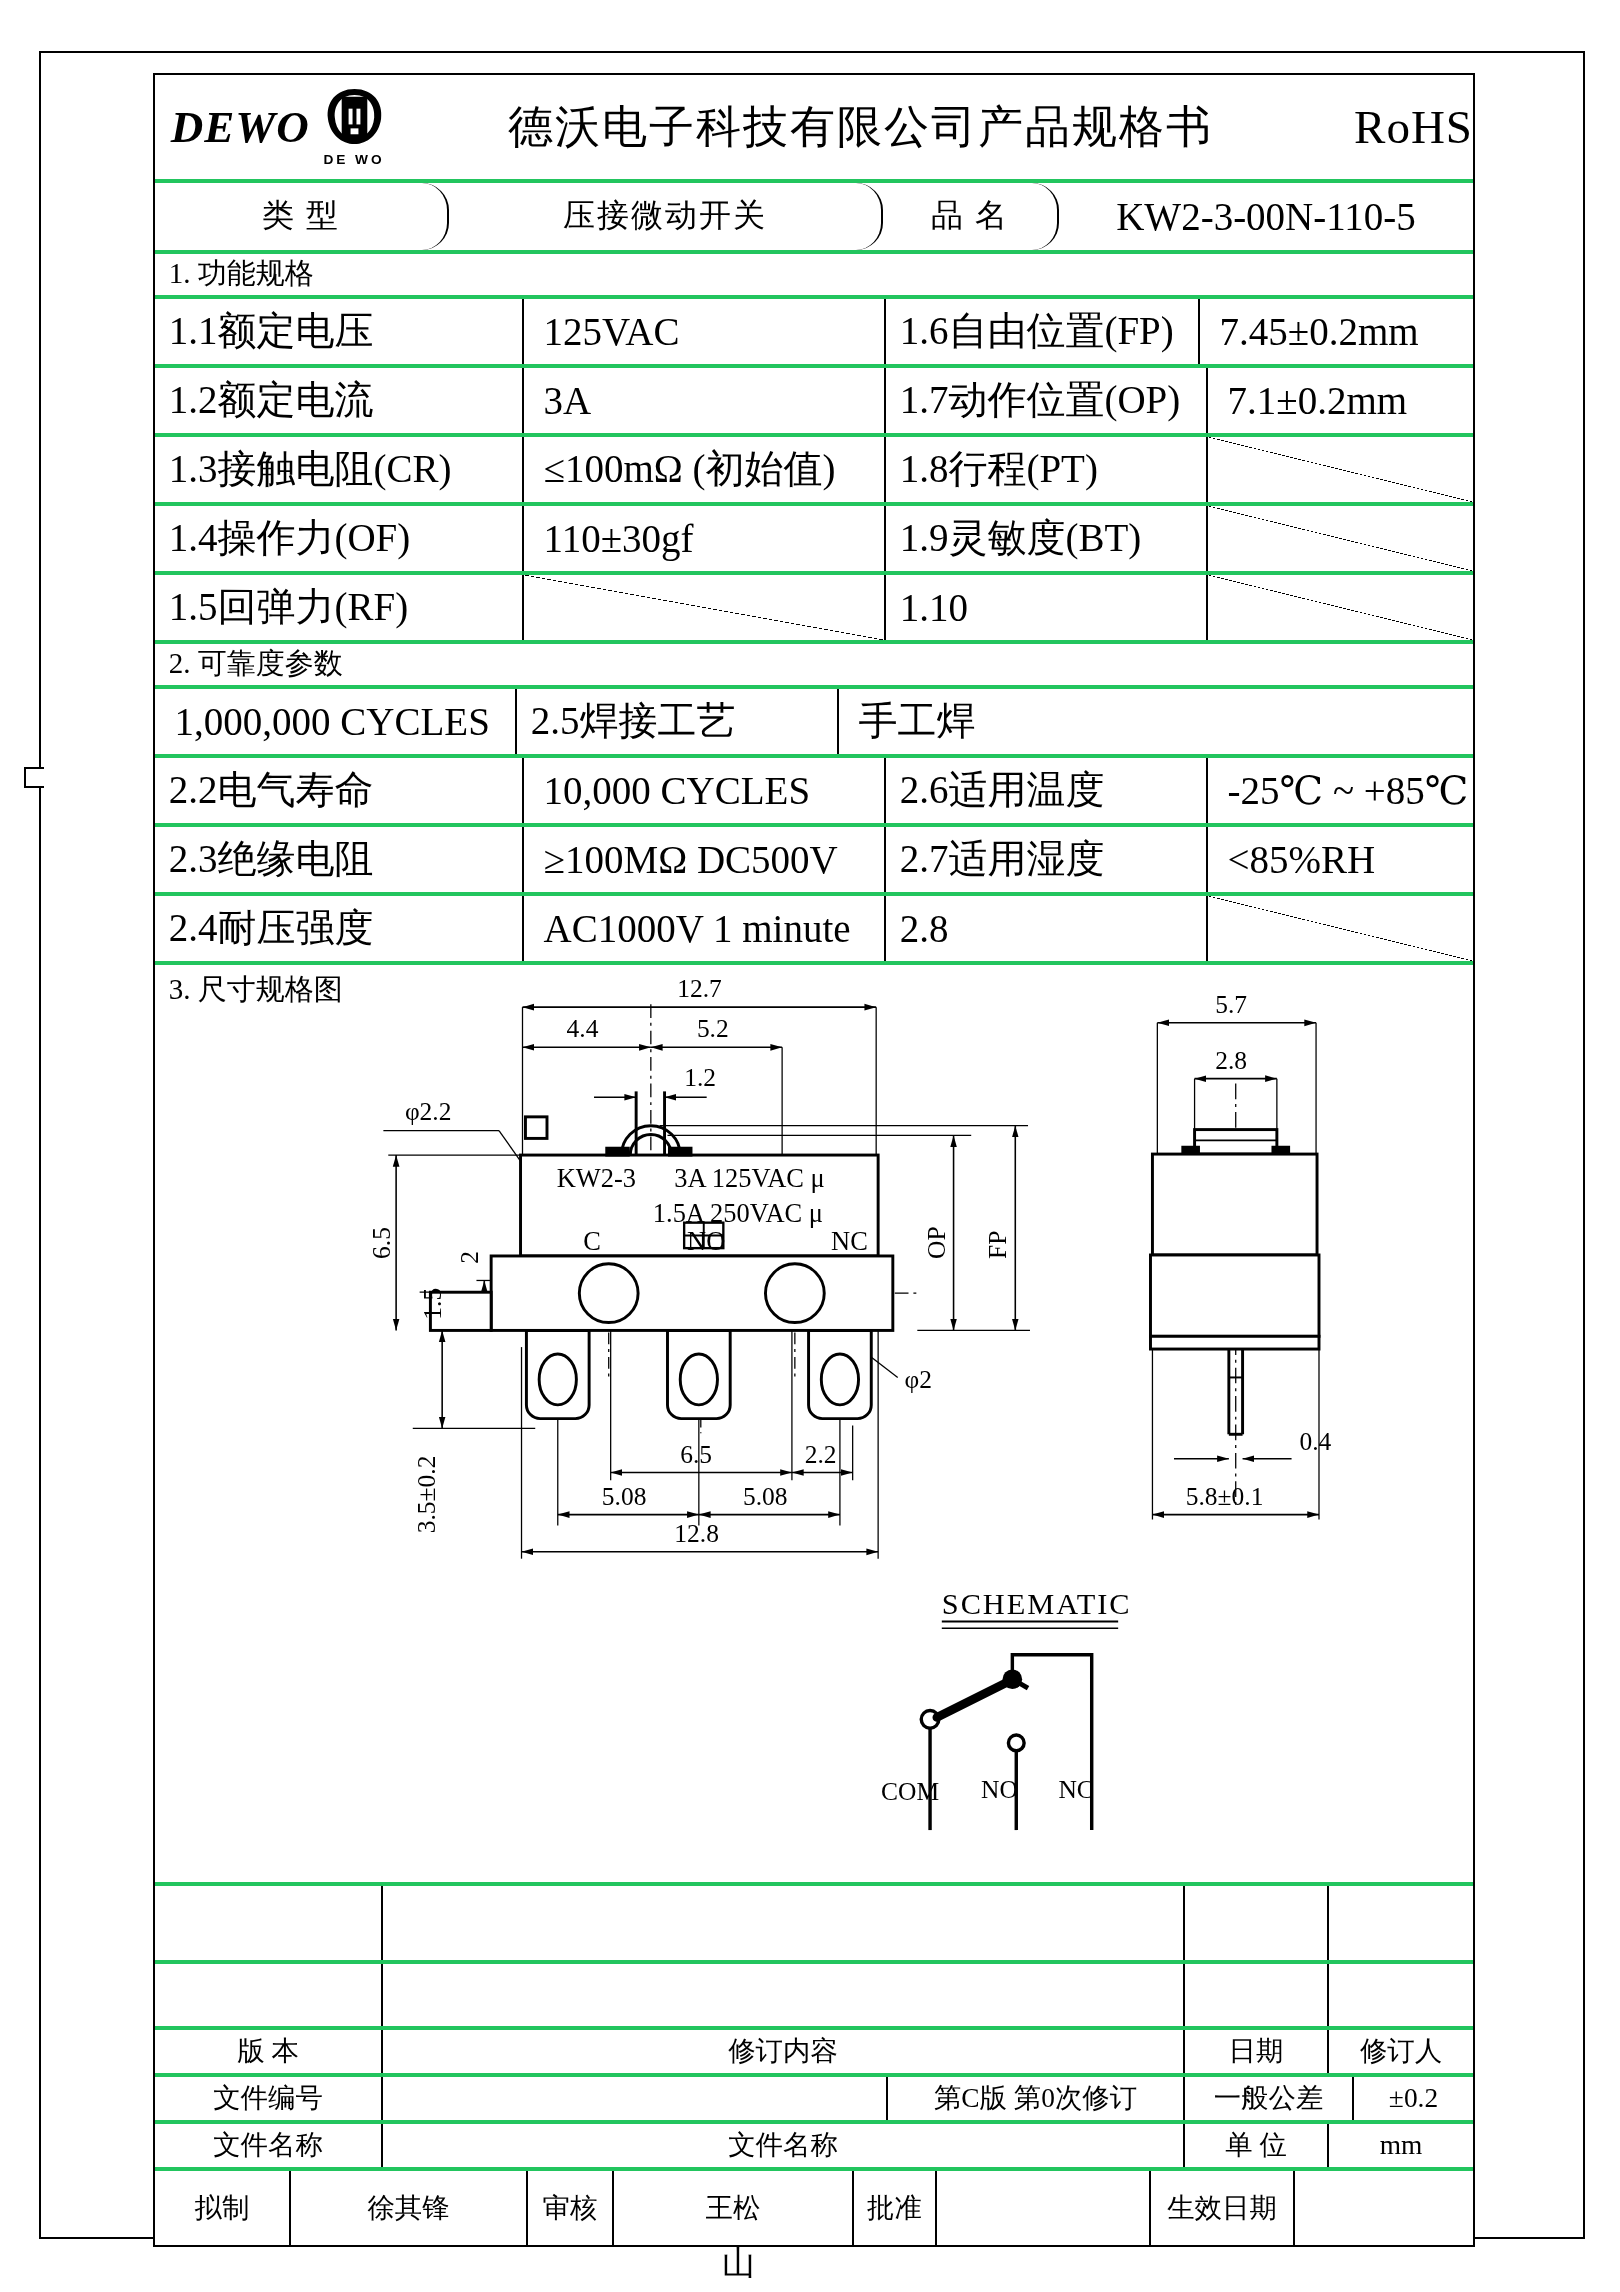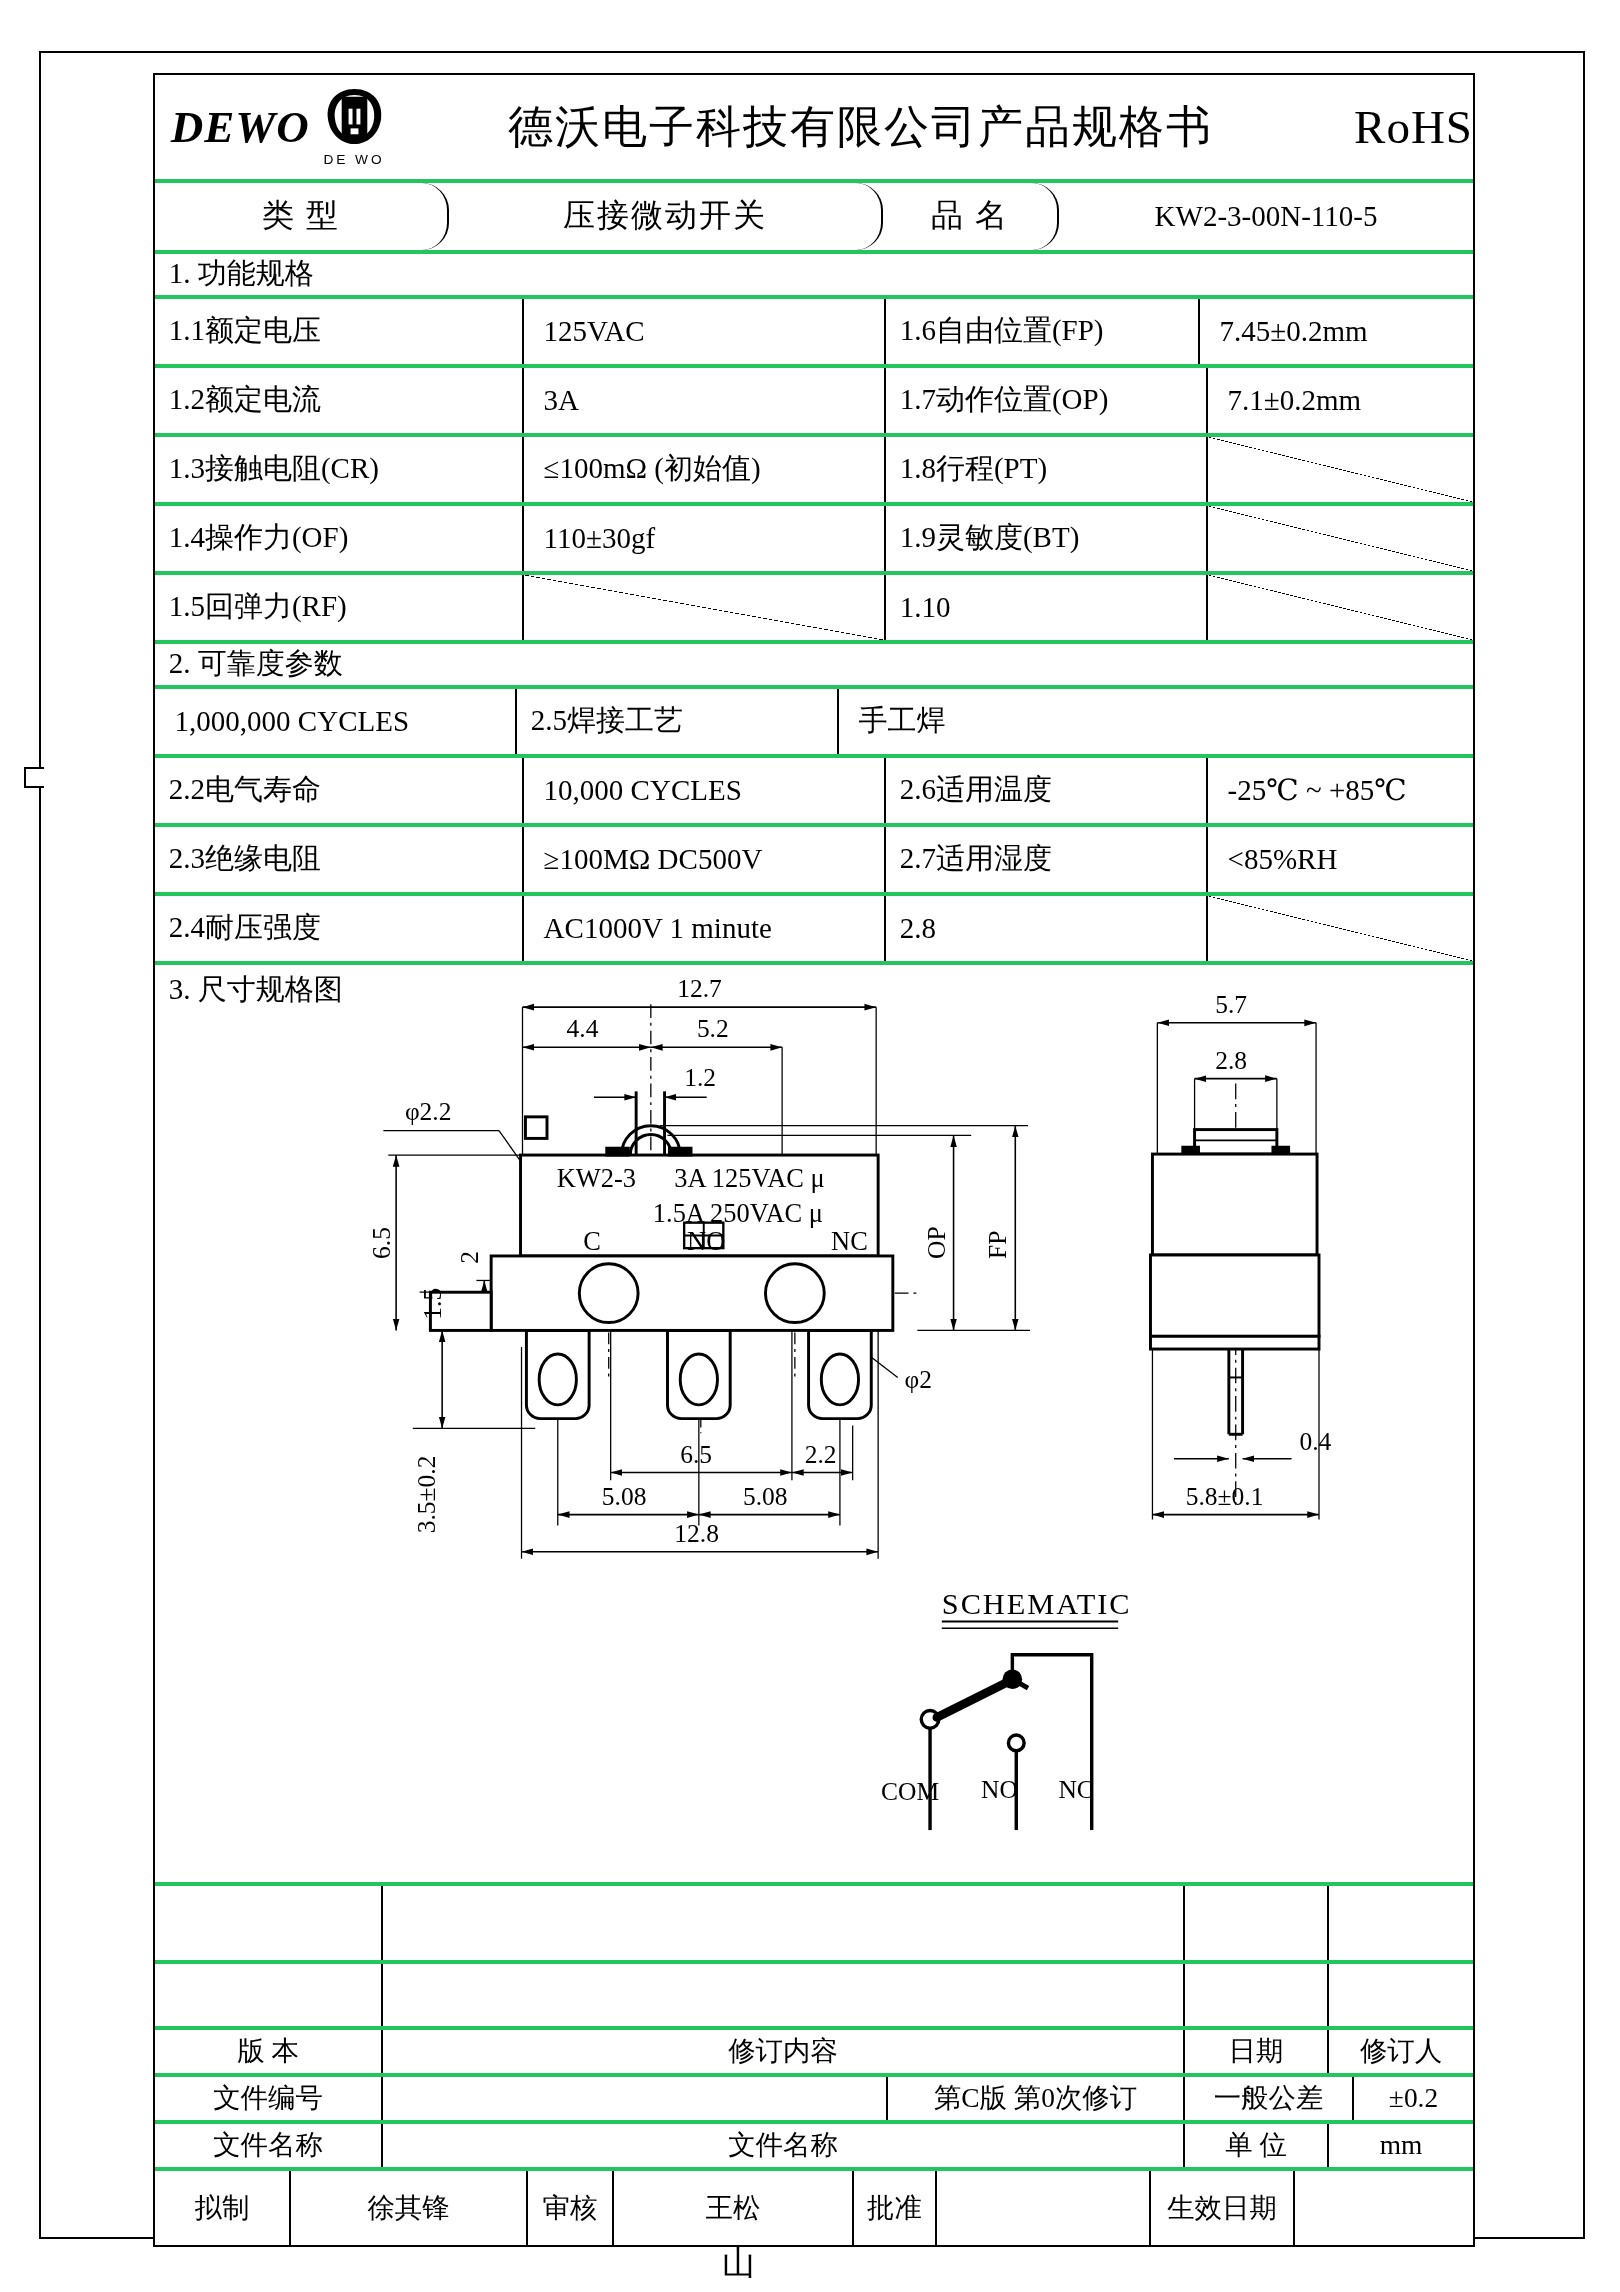--- a/index.html
+++ b/index.html
@@ -8,30 +8,30 @@
   #sheet{position:absolute;left:39px;top:51px;width:1546px;height:2188px;border:2.9px solid #000;box-sizing:border-box;}
   #notch{position:absolute;left:23.5px;top:767px;width:18.6px;height:16.7px;background:#fff;border:2px solid #000;border-right:none;}
   #spec-table{position:absolute;left:112px;top:19.6px;width:1318px;border:2px solid #000;box-sizing:content-box;background:#fff;}
   .row{display:flex;border-bottom:4px solid #22c55e;box-sizing:border-box;}
   .row:last-child{border-bottom:none;}
   .cell{border-right:2px solid #000;display:flex;align-items:center;box-sizing:border-box;overflow:hidden;white-space:nowrap;}
   .cell:last-child{border-right:none;flex:1;}
   .c{justify-content:center;text-align:center;}
   .pl{padding-left:13.7px;}
   .pv{padding-left:19.6px;}
-  .fz30{font-size:29px;}
+  .fz30{font-size:39px;}
   .fz28{font-size:27.4px;}
   .fz33{font-size:32px;letter-spacing:2px;border-radius:27px;}
   .diag{background:linear-gradient(to right top,#fff 49.75%,#000 49.75%,#000 50.25%,#fff 50.25%);}
   
   .hdr{height:108px;align-items:center;display:flex;}
   .logo-wrap{display:flex;align-items:center;padding-left:15.7px;width:353px;box-sizing:border-box;}
   .dewo{font-size:45px;font-weight:bold;font-style:italic;letter-spacing:1px;}
   .logo-col{display:flex;flex-direction:column;align-items:center;margin-left:7.8px;}
-  .dewo-sub{font-size:13.7px;font-weight:normal;letter-spacing:2.9px;font-family:"Liberation Sans",sans-serif;}
+  .dewo-sub{font-size:13.7px;font-weight:bold;letter-spacing:2.9px;font-family:"Liberation Sans",sans-serif;}
   .title{flex:1;font-size:45px;letter-spacing:2px;white-space:nowrap;}
   .rohs{font-size:47px;margin-left:13.7px;letter-spacing:1px;}
   
   .sechead{height:45px;align-items:center;display:flex;font-size:29px;padding-left:13.7px;box-sizing:border-box;}
   
   #draw-cell{position:relative;height:917px;}
   #sec3-title{position:absolute;left:13.7px;top:5.9px;font-size:29px;}
   svg text{font-family:"Liberation Serif","DejaVu Serif",serif;}
   .mk{font-size:33px;position:absolute;left:722px;top:2241px;}
 </style>

